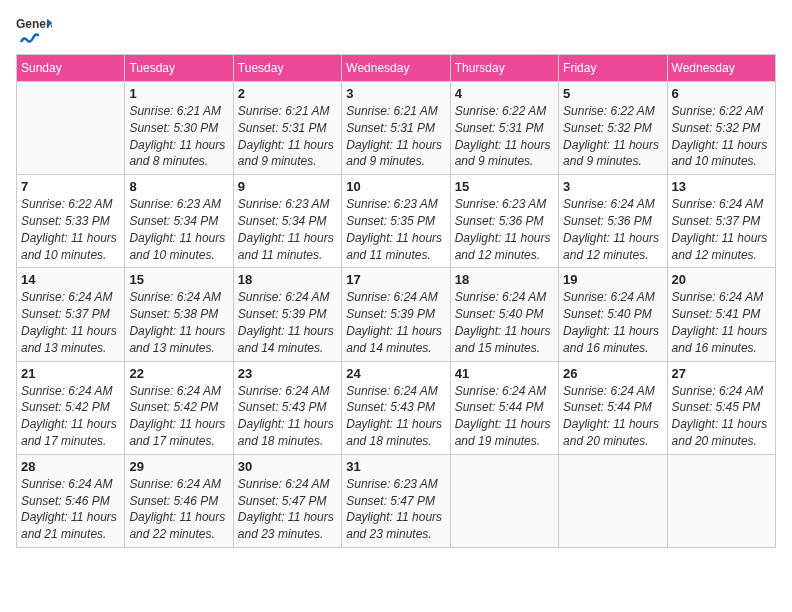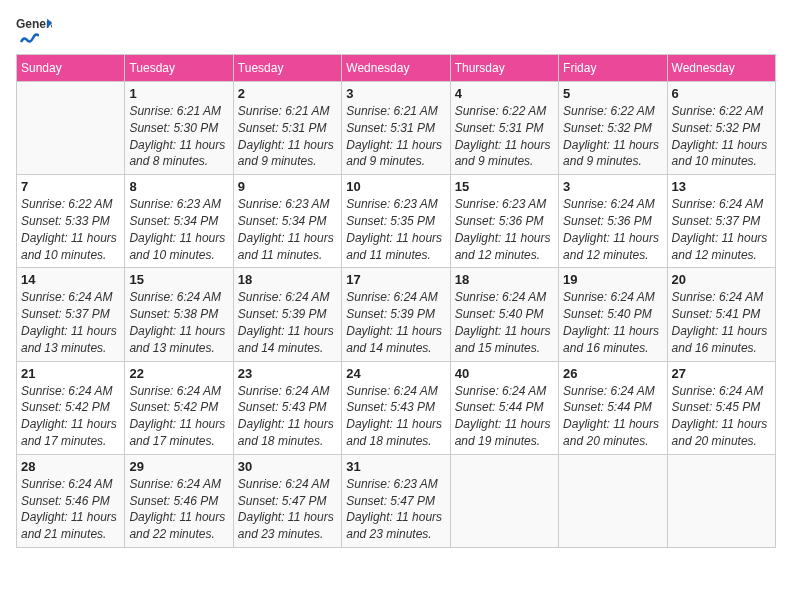--- a/index.html
+++ b/index.html
@@ -255,21 +255,21 @@
 Sunset: 5:43 PM
 Daylight: 11 hours and 18 minutes.</div>
         </td>
         <td>
           <div class="day-num">24</div>
           <div class="day-info" style="white-space: pre-line;">Sunrise: 6:24 AM
 Sunset: 5:43 PM
 Daylight: 11 hours and 18 minutes.</div>
         </td>
         <td>
-          <div class="day-num">40</div>
+          <div class="day-num">41</div>
           <div class="day-info" style="white-space: pre-line;">Sunrise: 6:24 AM
 Sunset: 5:44 PM
 Daylight: 11 hours and 19 minutes.</div>
         </td>
         <td>
           <div class="day-num">26</div>
           <div class="day-info" style="white-space: pre-line;">Sunrise: 6:24 AM
 Sunset: 5:44 PM
 Daylight: 11 hours and 20 minutes.</div>
         </td>

